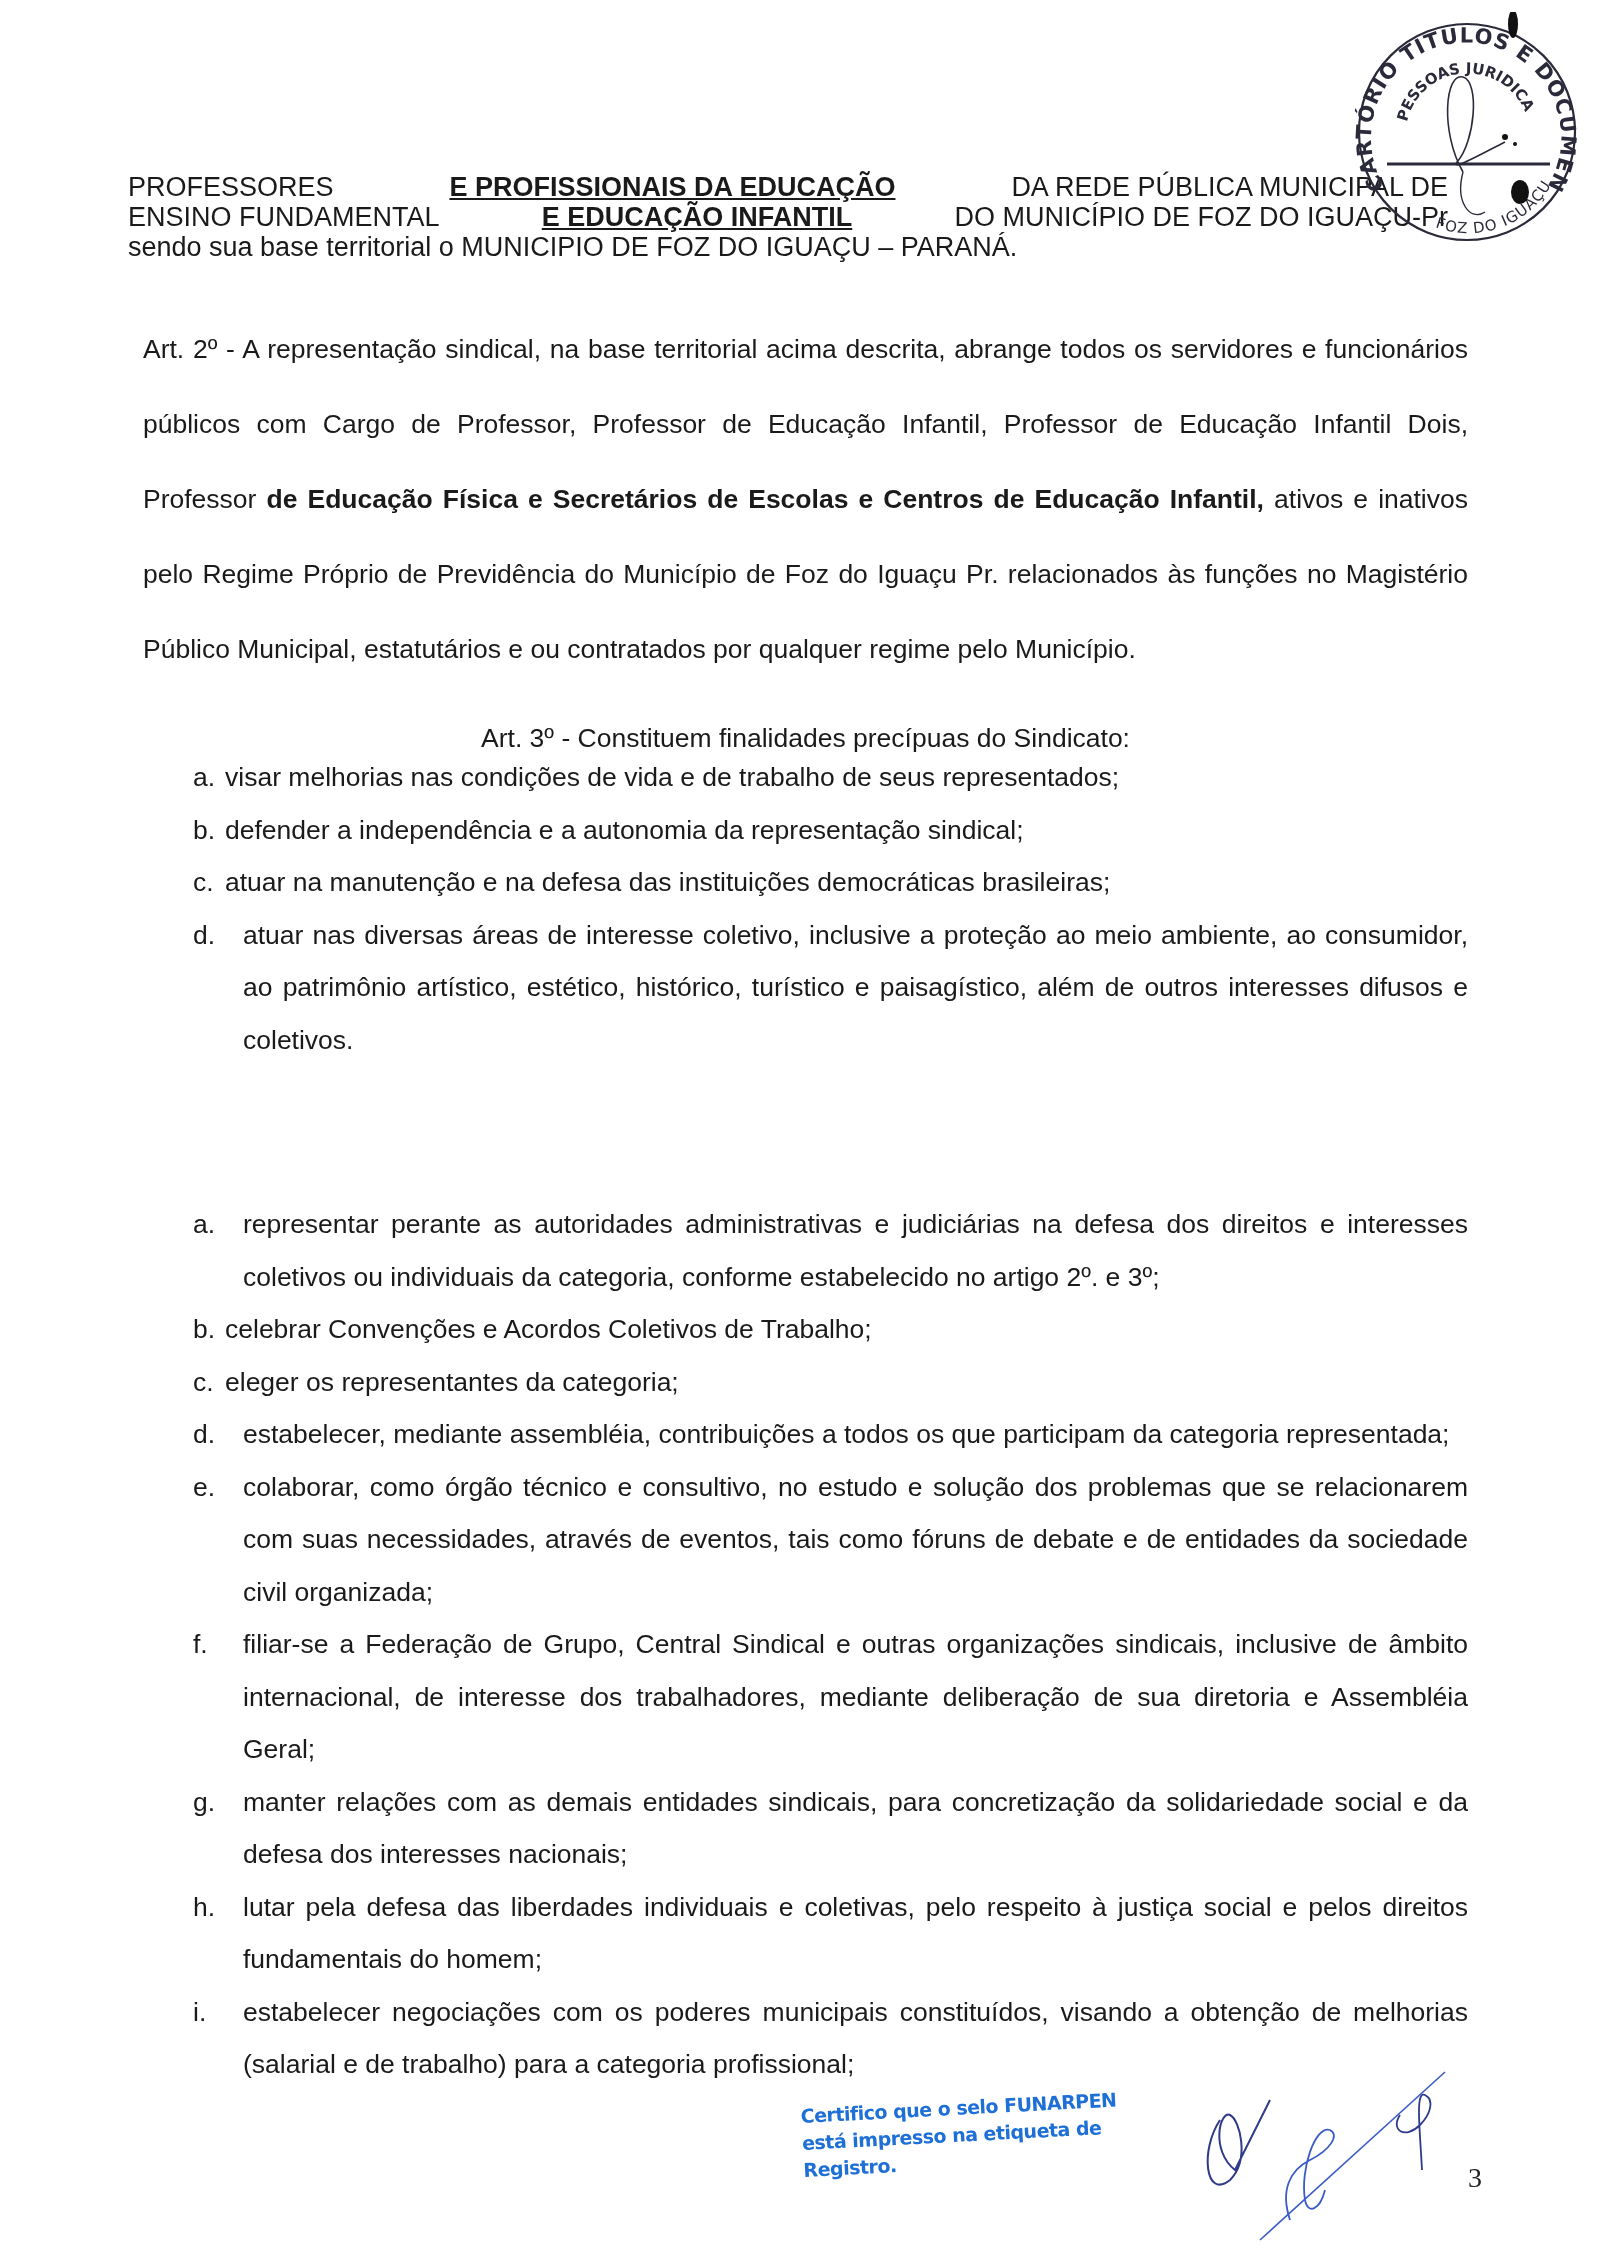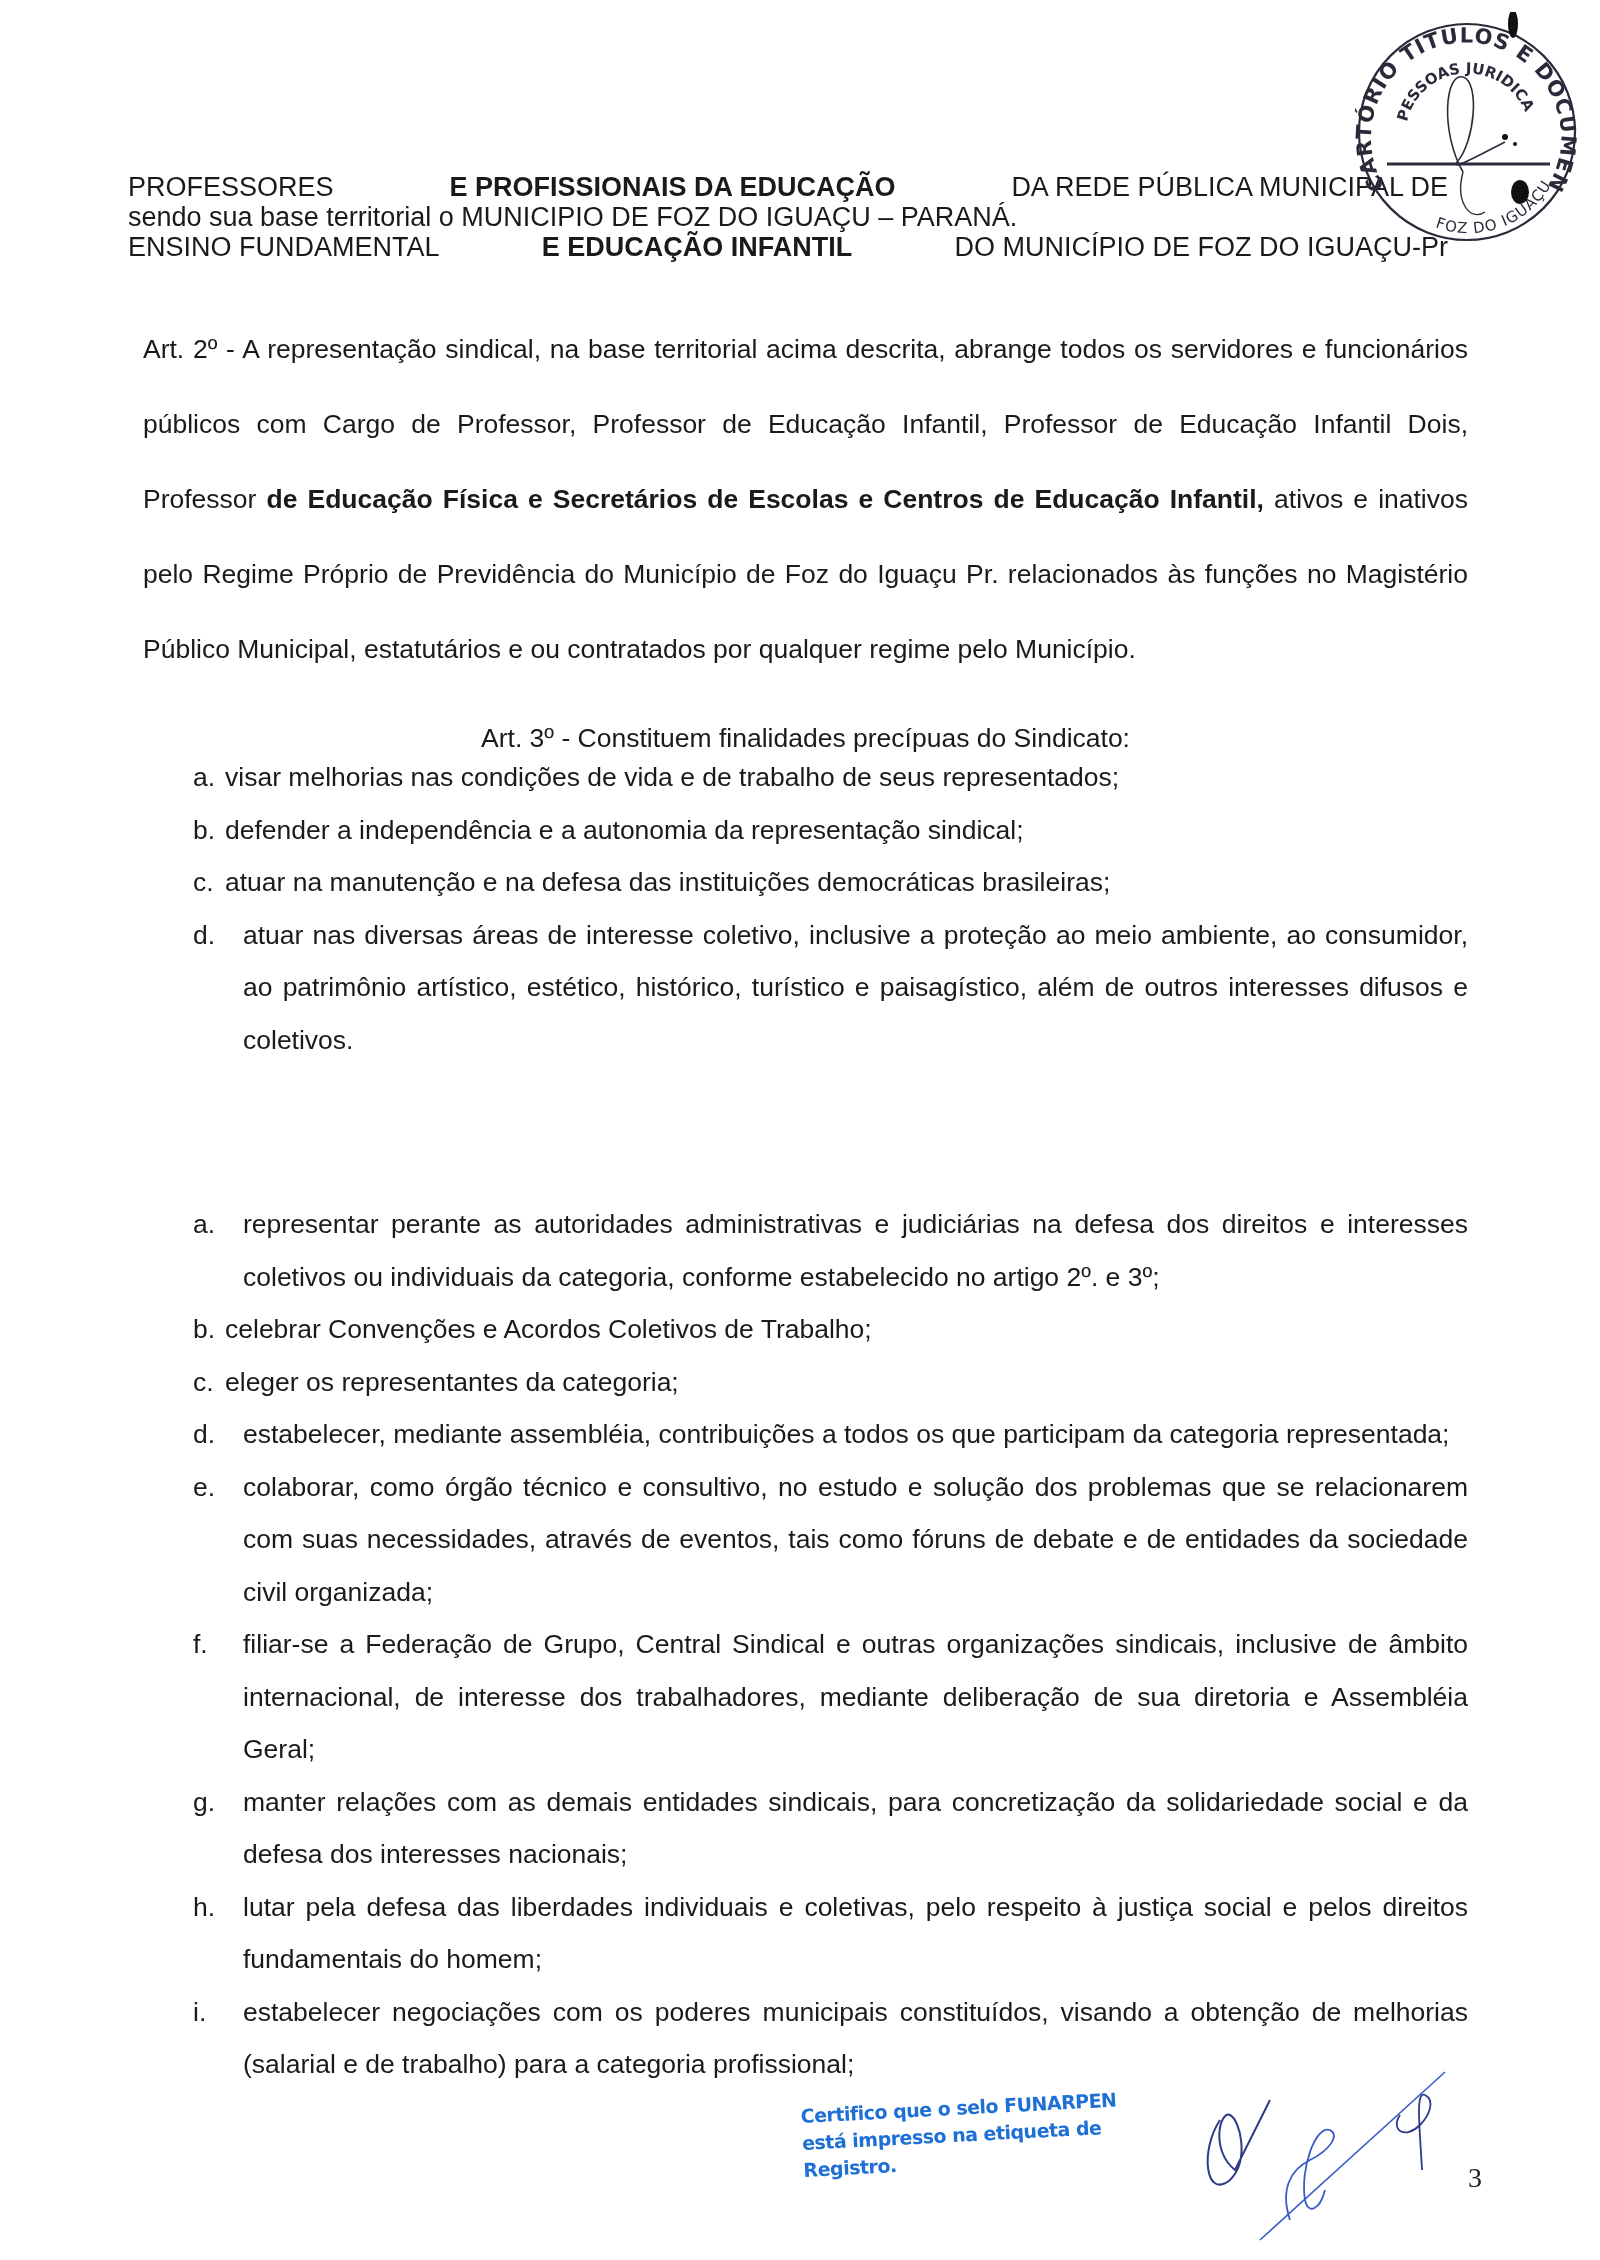--- a/index.html
+++ b/index.html
@@ -7,21 +7,21 @@
     width: 1600px; height: 2260px; position: relative; overflow: hidden;
     font-family: "Liberation Sans", "DejaVu Sans", sans-serif;
     color: #1a1a1a;
   }
   .page { position: absolute; left: 0; top: 0; width: 1600px; height: 2260px; }
 
   
   .header { position: absolute; left: 128px; top: 172px; width: 1340px; font-size: 27px; line-height: 30px; }
   .header .line { white-space: nowrap; display: block; }
   .header .line.spread { display: flex; justify-content: space-between; width: 1320px; align-items: flex-end; }
-  .header b { font-weight: bold; }
+  .header b { font-weight: bold; text-decoration: underline; }
 
   
   .body { position: absolute; left: 143px; width: 1325px; font-size: 26.5px; line-height: 75px; }
   .para { text-align: justify; margin: 0; }
   .para b { font-weight: bold; }
   .art-title { margin: 0; }
 
   .list { position: absolute; left: 193px; width: 1275px; font-size: 26.5px; line-height: 52.5px; margin: 0; padding: 0; list-style: none; }
   .list li { display: flex; text-align: justify; }
   .list .marker { width: 32px; flex: 0 0 32px; white-space: nowrap; }
@@ -40,26 +40,26 @@
 <body>
 
 <div class="page">
 
   <div class="header">
     <span class="line spread">
       <span>PROFESSORES</span>
       <b>E PROFISSIONAIS DA EDUCAÇÃO</b>
       <span>DA REDE PÚBLICA MUNICIPAL DE</span>
     </span>
-    <span class="line">sendo sua base territorial o MUNICIPIO DE FOZ DO IGUAÇU – PARANÁ.</span>
     <span class="line spread">
       <span>ENSINO FUNDAMENTAL</span>
       <b>E EDUCAÇÃO INFANTIL</b>
       <span>DO MUNICÍPIO DE FOZ DO IGUAÇU-Pr</span>
     </span>
+    <span class="line">sendo sua base territorial o MUNICIPIO DE FOZ DO IGUAÇU – PARANÁ.</span>
   </div>
 
   <div class="body" style="top:312px;">
     <p class="para"><span>Art. 2º - A representação sindical, na base territorial acima descrita, abrange todos os servidores e funcionários públicos com Cargo de Professor, Professor de Educação Infantil, Professor de Educação Infantil Dois, Professor </span><b>de Educação Física e Secretários de Escolas e Centros de Educação Infantil,</b><span> ativos e inativos pelo Regime Próprio de Previdência do Município de Foz do Iguaçu Pr. relacionados às funções no Magistério Público Municipal, estatutários e ou contratados por qualquer regime pelo Município.</span></p>
   </div>
 
   <div class="body" style="top:701px;text-align:center;">
     <p class="art-title">Art. 3º - Constituem finalidades precípuas do Sindicato:</p>
   </div>
   <ul class="list" style="top:751px;">

